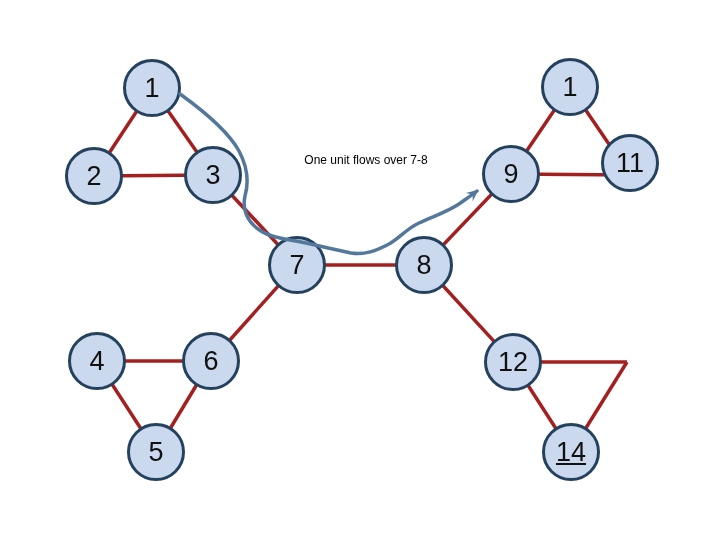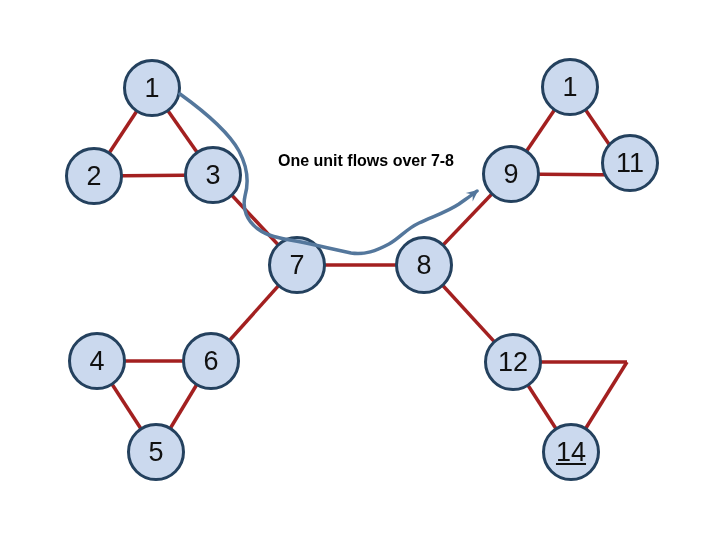--- a/index.html
+++ b/index.html
@@ -41,24 +41,23 @@
     user-select: none;
   }
   #flow-svg { z-index: 3; }
   .annotation {
     position: absolute;
     z-index: 4;
     left: 252px;
     top: 150px;
     width: 228px;
     text-align: center;
-    font-size: 16px;
+    font-size: 12px;
     line-height: 21px;
     color: #000000;
-    font-weight: bold;
   }
 </style>
 </head>
 <body>
 
 <div id="canvas">
 
   <svg id="edges-svg">
     <g id="edges-layer">
         <line x1="152" y1="88" x2="94" y2="176" stroke="#a32020" stroke-width="3.5"></line>

